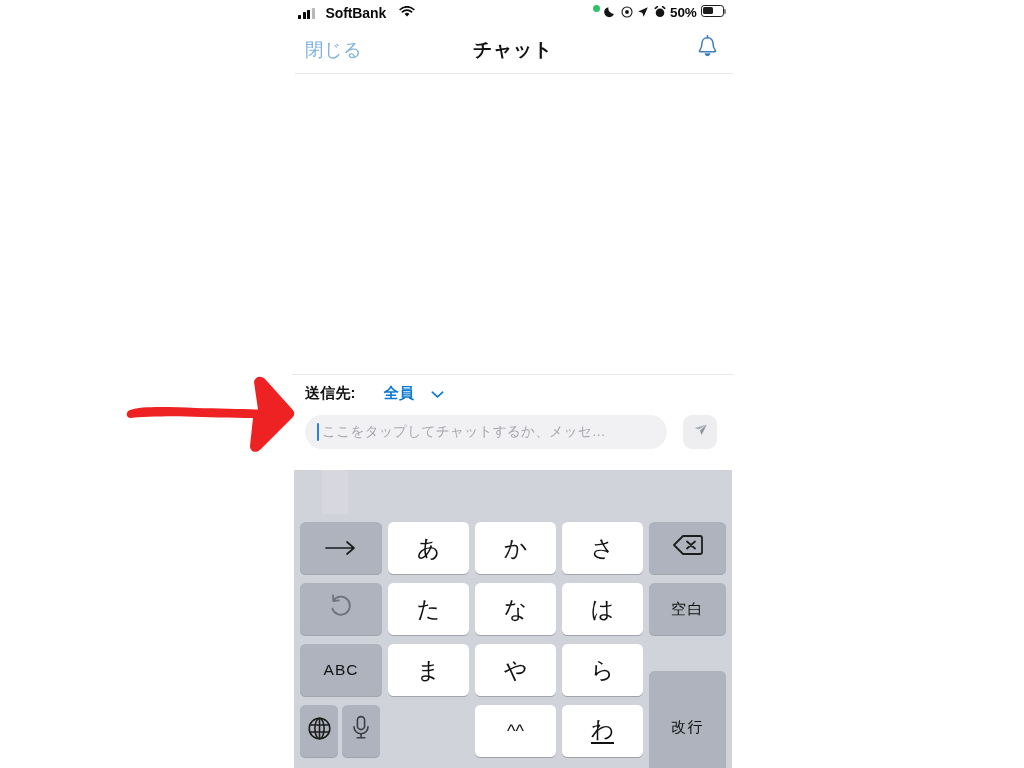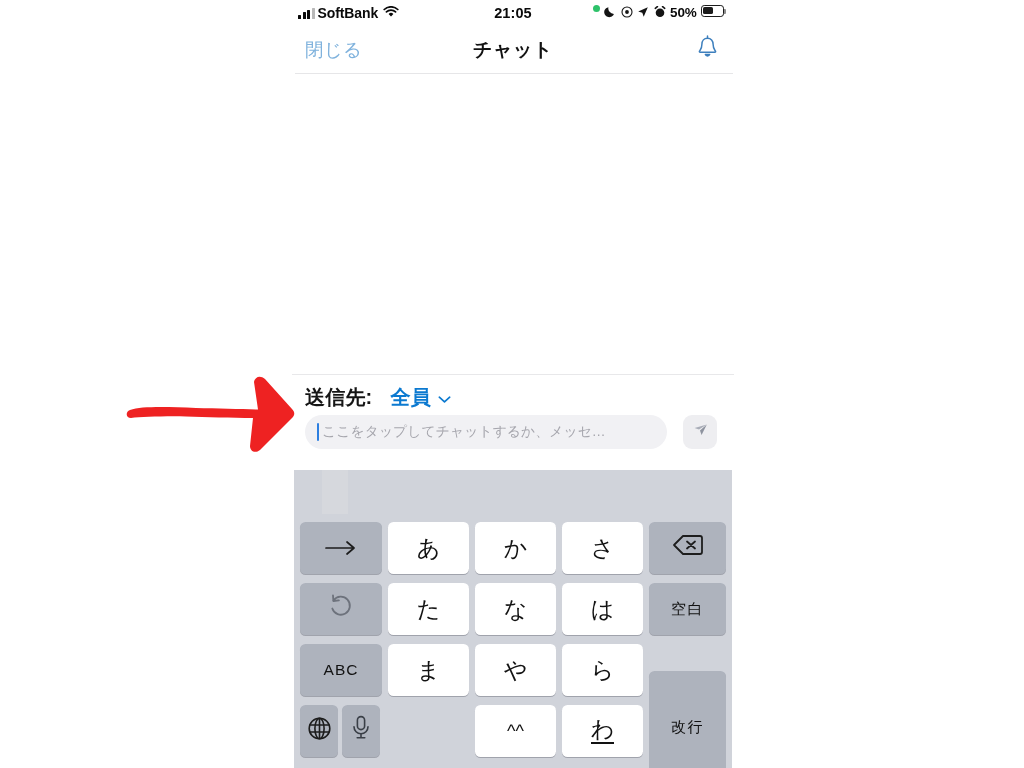--- a/index.html
+++ b/index.html
@@ -37,21 +37,21 @@
     display: flex;
     align-items: center;
     padding: 0 10px 0 6px;
     font-size: 14.5px;
     font-weight: bold;
     color: #0a0a0a;
   }
   .status-left {
     display: flex;
     align-items: center;
-    gap: 3px;
+    gap: 11px;
     flex: 0 0 auto;
   }
   .signal-bars {
     display: flex;
     align-items: flex-end;
     gap: 1.5px;
     height: 11px;
   }
   .signal-bars i {
     display: block;
@@ -112,20 +112,21 @@
     border-radius: 1.6px;
   }
 
   
   .nav-bar {
     position: absolute;
     left: 0; top: 26px;
     width: 442px; height: 47px;
     display: flex;
     align-items: center;
+    font-family: Liberation Mono, monospace;
   }
   .nav-close {
     position: absolute;
     left: 13px;
     font-size: 18.5px;
     color: #7fb2dd;
     letter-spacing: 0.3px;
   }
   .nav-title {
     position: absolute;
@@ -166,22 +167,22 @@
     width: 442px;
     height: 94px;
     background: #ffffff;
     border-top: 1.2px solid #e8e8ea;
   }
   .recipient-row {
     position: absolute;
     left: 13px; top: 9px;
     display: flex;
     align-items: center;
-    gap: 2px;
-    font-size: 20px;
+    gap: 12px;
+    font-size: 15px;
     font-weight: bold;
   }
   .recipient-label { color: #151515; letter-spacing: 0.2px; }
   .recipient-value { color: #0b79d0; letter-spacing: 0.2px; margin-left: 16px; }
   .chev { margin-left: 5px; display: block; }
 
   .input-row {
     position: absolute;
     left: 13px; top: 40px;
     width: 416px;
@@ -295,21 +296,20 @@
         <span class="carrier">SoftBank</span>
         <span class="wifi-icon">
           <svg width="16" height="12" viewBox="0 0 16 12">
             <path d="M8 10.6 L5.6 7.9 a3.6 3.6 0 0 1 4.8 0 Z" fill="#0a0a0a"></path>
             <path d="M3.4 5.9 a6.6 6.6 0 0 1 9.2 0" stroke="#0a0a0a" stroke-width="1.7" fill="none" stroke-linecap="round"></path>
             <path d="M1.2 3.5 a9.9 9.9 0 0 1 13.6 0" stroke="#0a0a0a" stroke-width="1.7" fill="none" stroke-linecap="round"></path>
           </svg>
         </span>
       </div>
 
-      <div class="status-center">21:05</div>
 
       <div class="status-right">
         <span class="dot-green"></span>
         <span>
           <svg width="12" height="12" viewBox="0 0 12 12">
             <path d="M9.9 7.9 A5 5 0 1 1 4.4 1.2 A5.6 5.6 0 0 0 9.9 7.9 Z" fill="#141414"></path>
           </svg>
         </span>
         <span>
           <svg width="12" height="12" viewBox="0 0 12 12">

